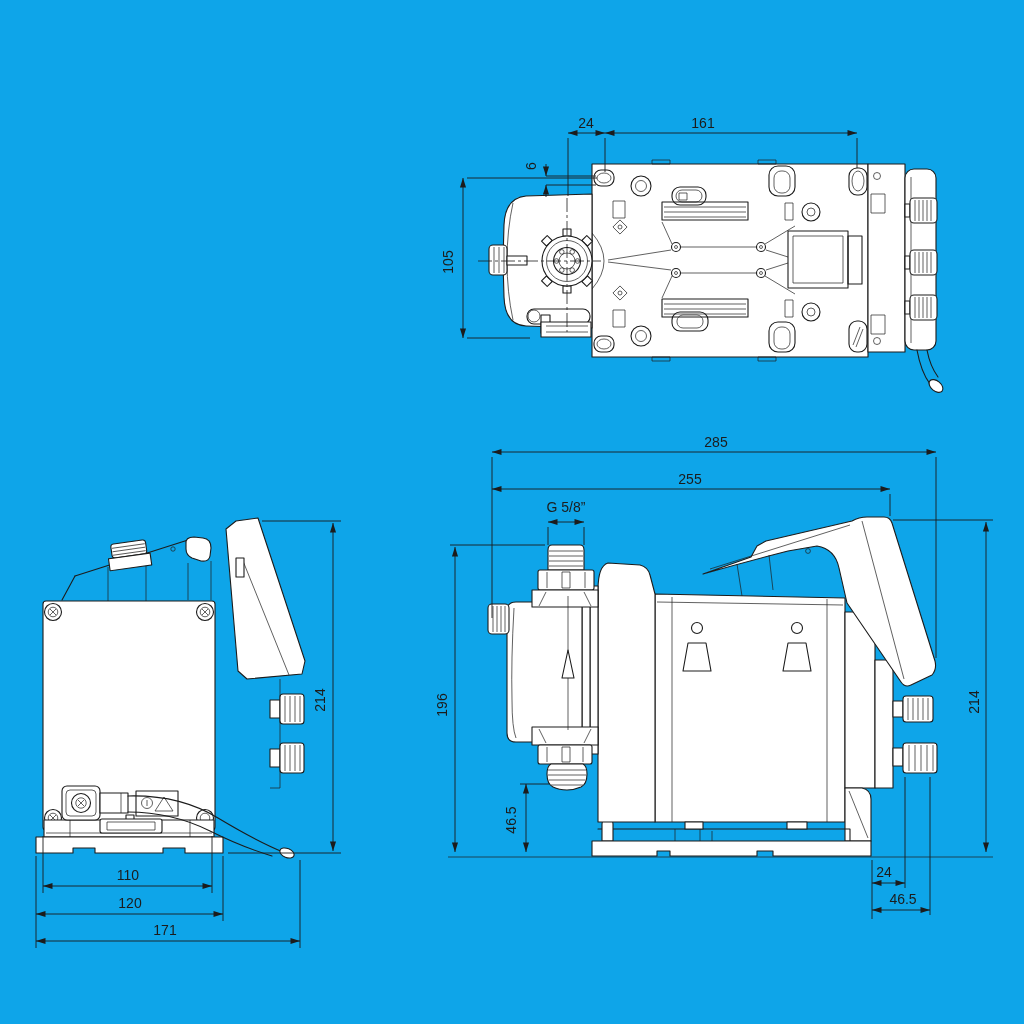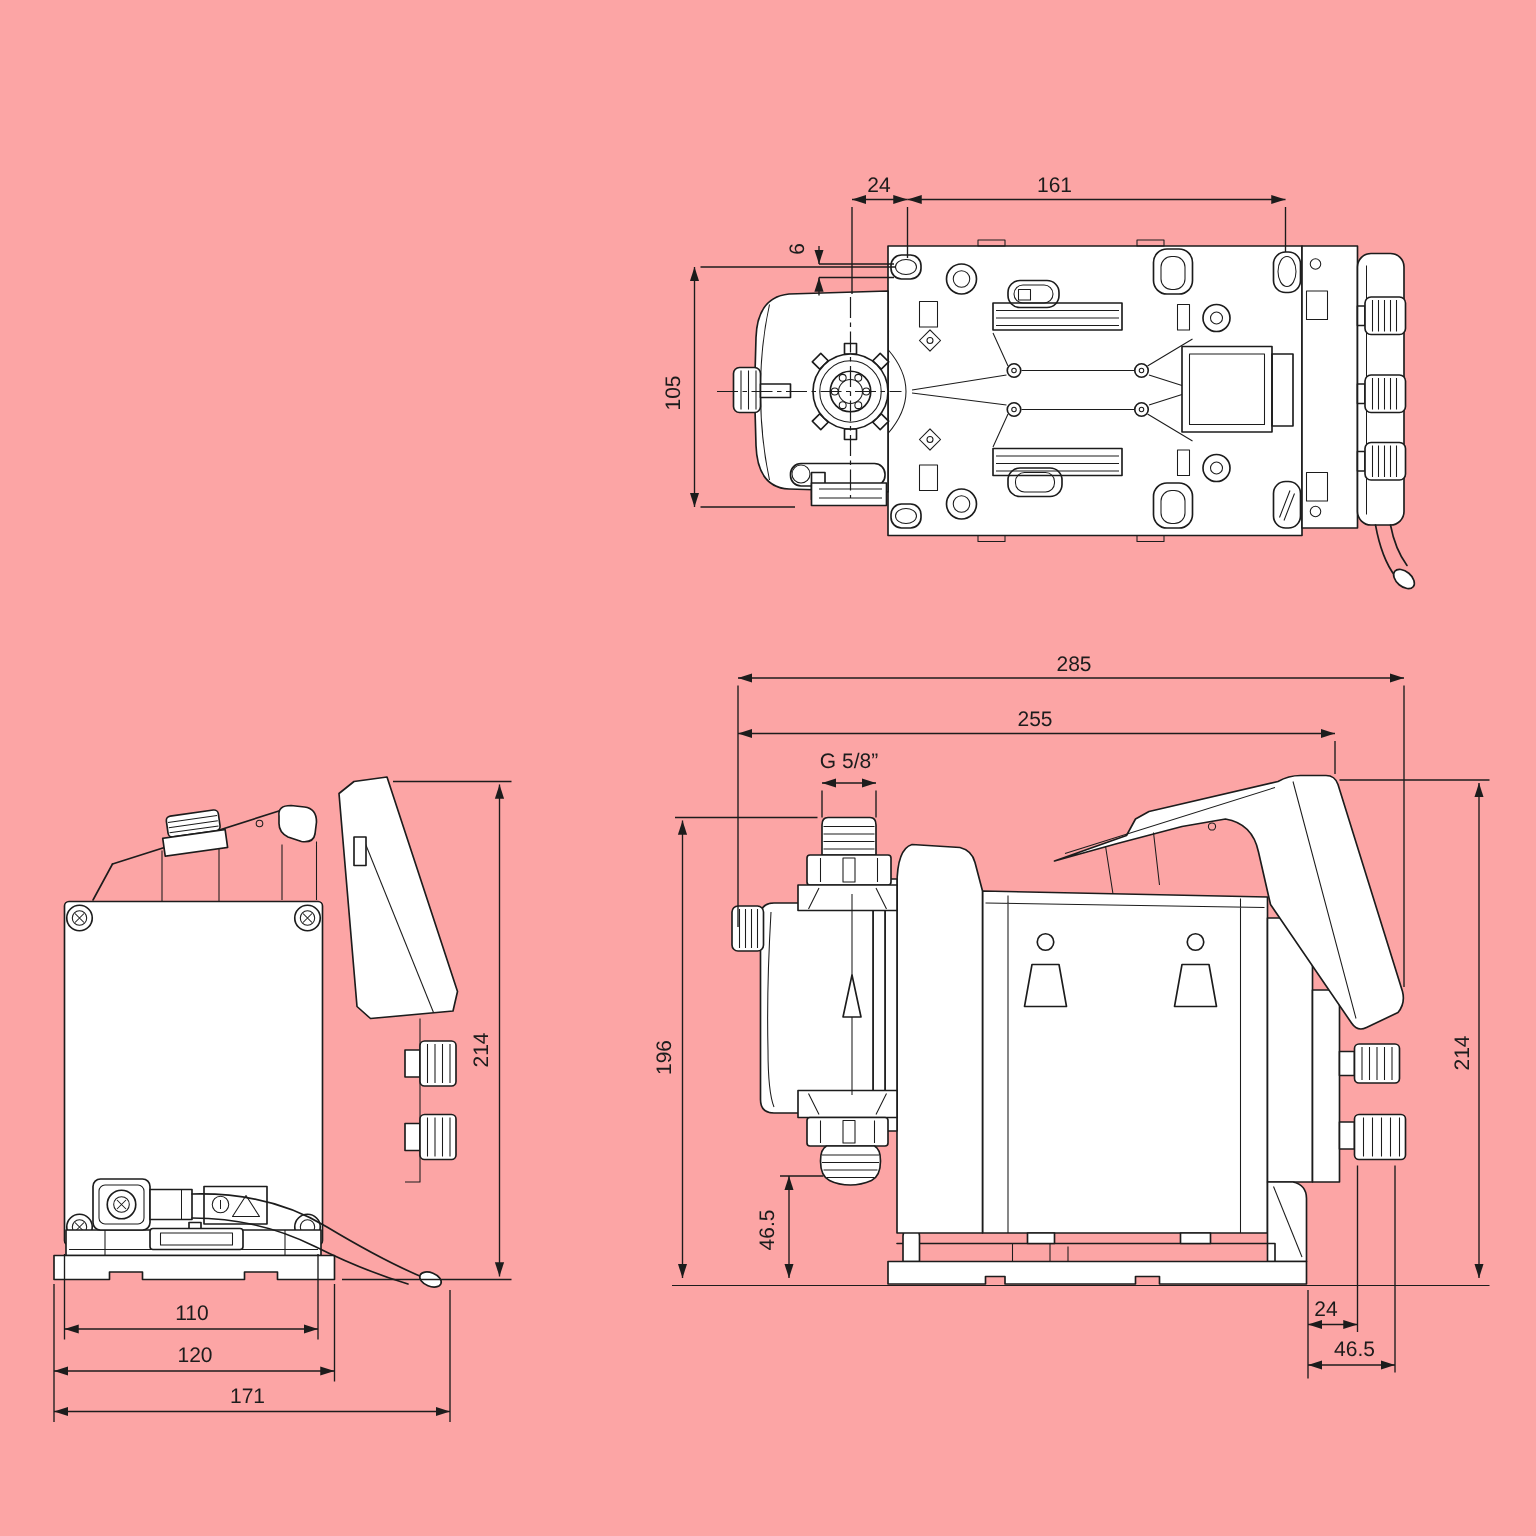--- a/index.html
+++ b/index.html
@@ -1,16 +1,16 @@
 <!DOCTYPE html>
 <html><head>
 <meta charset="utf-8">
 <style>
   html,body{margin:0;padding:0;background:#fff;}
-  .stage{position:relative;width:1024px;height:1024px;background:#fca5a5;overflow:hidden;}
+  .stage{position:relative;width:1024px;height:1024px;background:#0ea5e9;overflow:hidden;}
   svg{display:block;}
   text{font-family:"Liberation Sans","DejaVu Sans",sans-serif;font-size:14px;fill:#1c1c1c;}
   .wh{fill:#fff;stroke:#1c1c1c;stroke-width:1.1;stroke-linejoin:round;}
   .ln{fill:none;stroke:#1c1c1c;stroke-width:1.1;stroke-linejoin:round;stroke-linecap:round;}
   .tn{fill:none;stroke:#1c1c1c;stroke-width:0.7;stroke-linejoin:round;}
   .dim{fill:none;stroke:#1c1c1c;stroke-width:0.9;}
   .cl{fill:none;stroke:#1c1c1c;stroke-width:0.8;stroke-dasharray:14 3 3 3;}
 </style>
 </head>
 <body>

